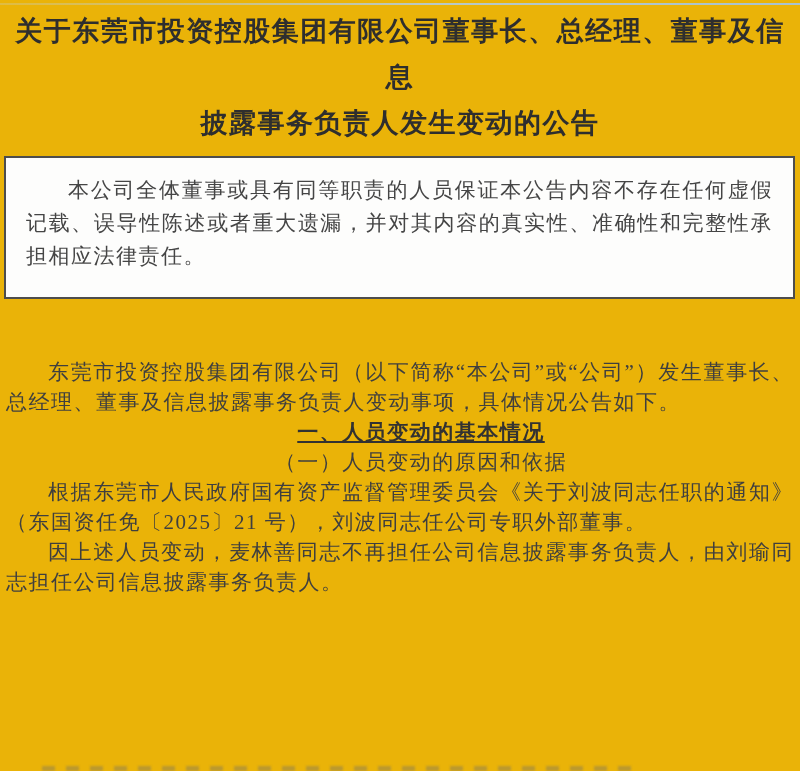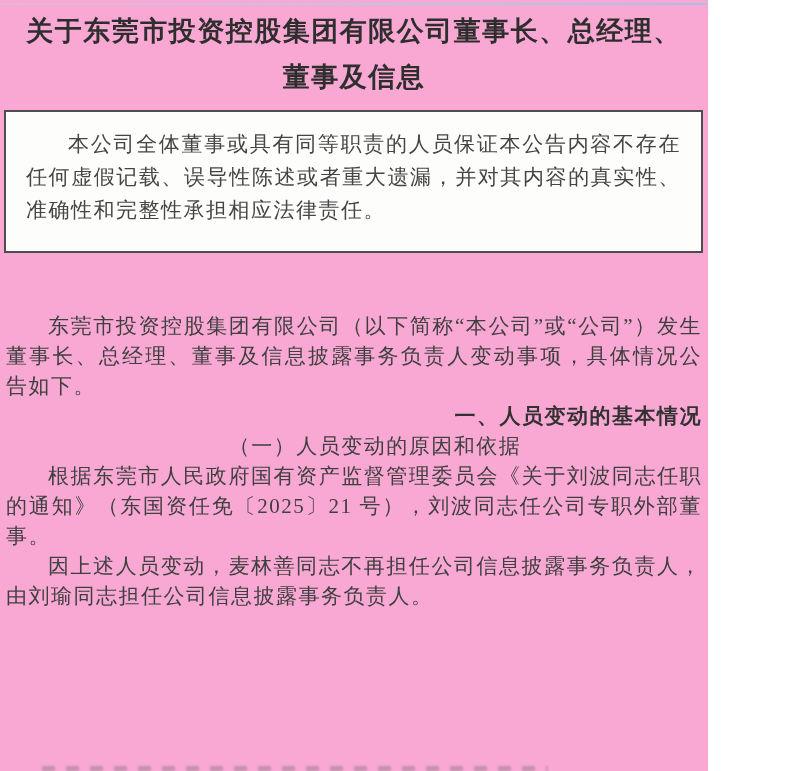--- a/index.html
+++ b/index.html
@@ -2,24 +2,24 @@
 <html><head>
 <meta charset="utf-8">
 <style>
   html, body {
     margin: 0;
     padding: 0;
     background: #ffffff;
   }
   .page {
     position: relative;
-    width: 708px;
+    width: 800px;
     height: 771px;
     overflow: hidden;
-    background: #f9a8d4;
+    background: #eab308;
     color: #3f3f3f;
     font-family: "Liberation Serif", "DejaVu Serif", serif;
   }
   .top-scan-line {
     position: absolute;
     top: 3px;
     left: 0;
     width: 100%;
     height: 2px;
     background: linear-gradient(90deg, rgba(190,214,236,0.25), rgba(175,205,233,0.85) 55%, rgba(160,196,230,0.9));
@@ -60,21 +60,22 @@
     font-size: 21px;
     line-height: 30px;
     text-indent: 2em;
     text-align: justify;
     letter-spacing: 1.5px;
     color: #3f3f3f;
   }
   .para.heading {
     font-weight: bold;
     color: #323232;
-    text-align: right;
+    text-align: center;
+    text-decoration: underline;
   }
   .para.subheading {
     text-align: center;
   }
   .clipped-next-line {
     position: absolute;
     bottom: 0;
     left: 42px;
     right: 160px;
     height: 5px;
@@ -87,20 +88,21 @@
 </style>
 </head>
 <body>
 
 <div class="page">
 
   <div class="top-scan-line"></div>
 
   <h1 class="doc-title">
     <span class="title-line">关于东莞市投资控股集团有限公司董事长、总经理、董事及信息</span>
+    <span class="title-line">披露事务负责人发生变动的公告</span>
   </h1>
 
   <div class="disclaimer-box">
     <p class="disclaimer-text">本公司全体董事或具有同等职责的人员保证本公告内容不存在任何虚假记载、误导性陈述或者重大遗漏，并对其内容的真实性、准确性和完整性承担相应法律责任。</p>
   </div>
 
   <div class="doc-body">
     <p class="para">东莞市投资控股集团有限公司（以下简称“本公司”或“公司”）发生董事长、总经理、董事及信息披露事务负责人变动事项，具体情况公告如下。</p>
     <p class="para heading">一、人员变动的基本情况</p>
     <p class="para subheading">（一）人员变动的原因和依据</p>

